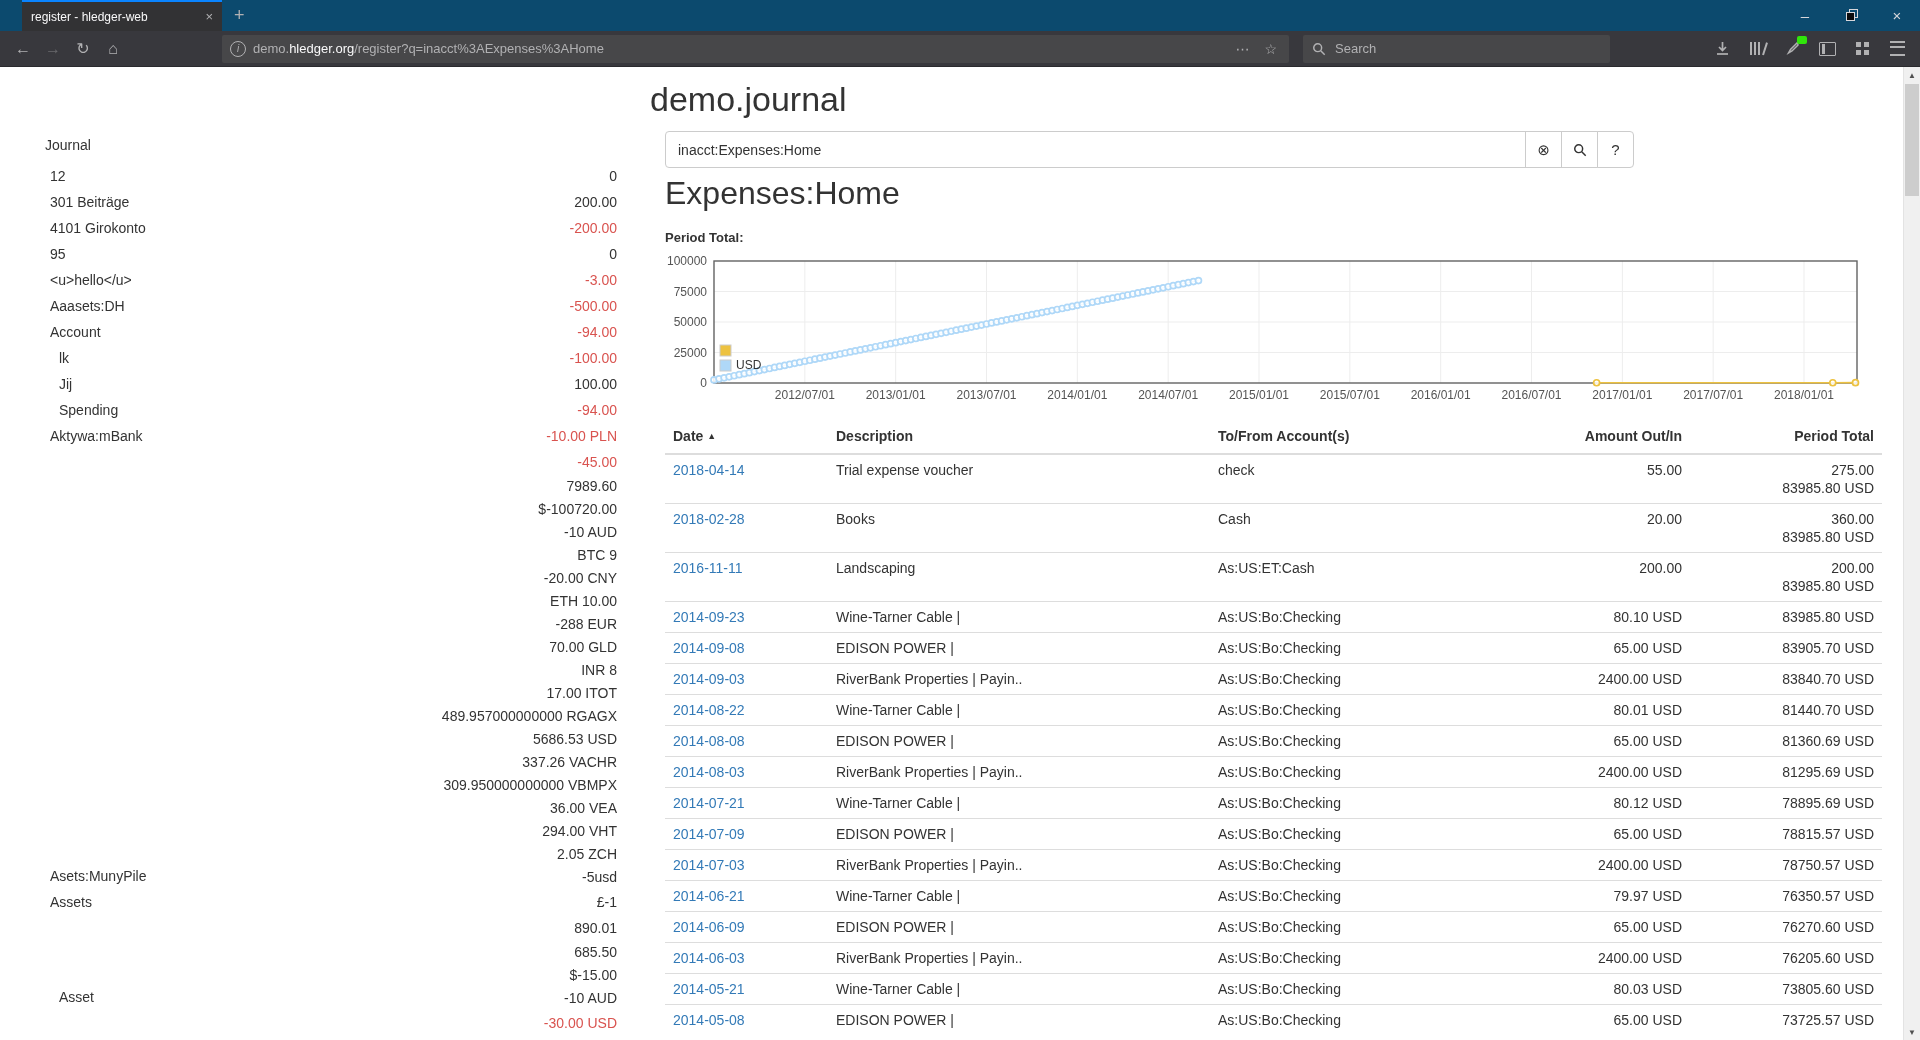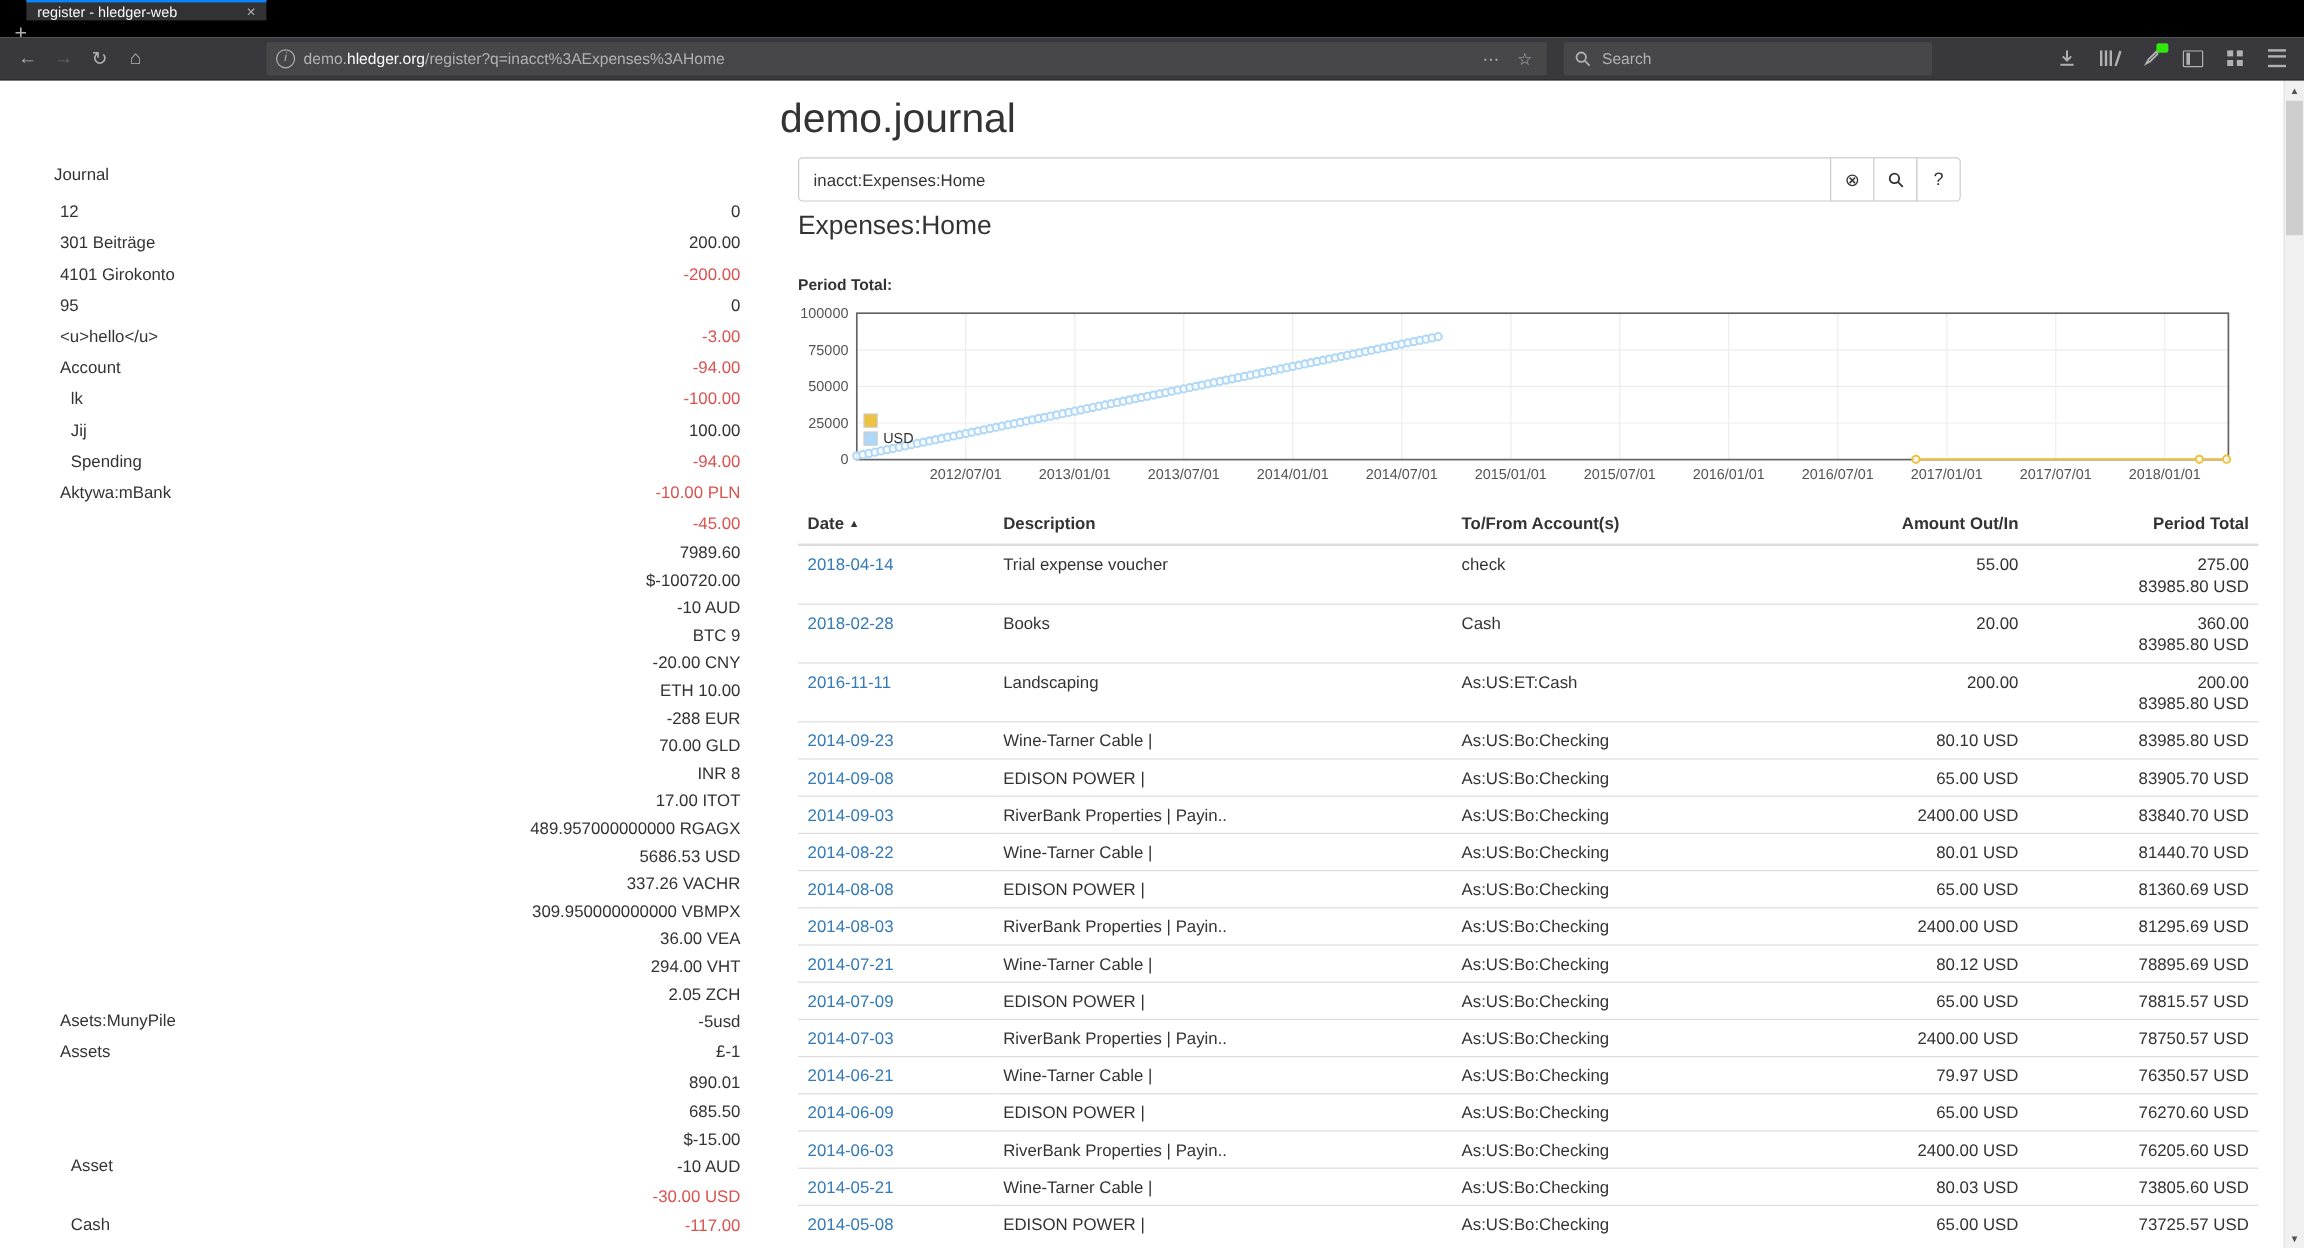--- a/index.html
+++ b/index.html
@@ -1,21 +1,21 @@
 <!DOCTYPE html>
 <html><head>
 <meta charset="utf-8">
 <style>
   html,body{margin:0;padding:0;background:#e0e0e0;}
   #app{position:relative;width:1920px;height:1040px;overflow:hidden;background:#fff;
        font-family:"Liberation Sans",sans-serif;color:#333;}
 
   
-  #titlebar{position:absolute;left:0;top:0;width:100%;height:31px;background:#000000;
-            display:flex;align-items:stretch;z-index:5;flex-direction:column;}
+  #titlebar{position:absolute;left:0;top:0;width:100%;height:31px;background:#0c4a6e;
+            display:flex;align-items:stretch;z-index:5;}
   .tab{margin-left:22px;width:200px;background:#323234;border-top:2px solid #0a84ff;
        display:flex;align-items:center;padding:0 9px;gap:8px;box-sizing:border-box;}
   .tab-title{color:#f9f9fa;font-size:12px;flex:1;white-space:nowrap;overflow:hidden;}
   .tab-close{color:#b1b1b3;font-size:13px;cursor:default;}
   .newtab{color:#b1b1b3;font-size:18px;display:flex;align-items:center;padding:0 12px;}
   .win-controls{margin-left:auto;display:flex;height:100%;}
   .win-btn{width:46px;display:flex;align-items:center;justify-content:center;color:#d7d7db;font-size:15px;}
   .restore{width:11px;height:11px;position:relative;display:inline-block;}
   .restore::before{content:"";position:absolute;left:3px;top:-1px;width:7px;height:7px;border:1px solid #d7d7db;}
   .restore::after{content:"";position:absolute;left:0;top:2px;width:7px;height:7px;border:1px solid #d7d7db;background:#0c0c0d;}
@@ -68,21 +68,21 @@
 
   #main{position:absolute;left:650px;top:0;width:1232px;}
   h1{position:absolute;left:0;top:13px;margin:0;font-size:34px;font-weight:400;color:#333;}
   .search-row{position:absolute;left:15px;top:64px;display:flex;height:37px;}
   #query-input{width:861px;height:37px;box-sizing:border-box;border:1px solid #ccc;border-radius:4px 0 0 4px;
                padding:6px 12px;font-size:14px;color:#333;font-family:"Liberation Sans",sans-serif;outline:none;}
   .btn{width:37px;height:37px;box-sizing:border-box;border:1px solid #ccc;background:#fff;
        margin-left:-1px;font-size:15px;color:#333;display:flex;align-items:center;justify-content:center;
        font-family:"Liberation Sans",sans-serif;padding:0;}
   .btn:last-child{border-radius:0 4px 4px 0;}
-  h2{position:absolute;left:15px;top:108px;margin:0;font-size:22px;font-weight:400;color:#333;}
+  h2{position:absolute;left:15px;top:108px;margin:0;font-size:32px;font-weight:400;color:#333;}
   .period-label{position:absolute;left:15px;top:163px;font-size:13px;font-weight:bold;color:#333;}
   #period-chart{position:absolute;left:0;top:186px;}
   #period-chart text{font-family:"Liberation Sans",sans-serif;font-size:12px;fill:#545454;}
 
   #register{position:absolute;left:15px;top:352px;width:1217px;border-collapse:collapse;
             font-size:14px;table-layout:fixed;}
   #register th{text-align:left;font-weight:bold;color:#333;padding:8px;border-bottom:2px solid #ddd;
                line-height:18px;white-space:nowrap;}
   #register td{padding:6px 8px;border-top:1px solid #ddd;line-height:18px;vertical-align:top;white-space:nowrap;
                overflow:hidden;}
@@ -201,20 +201,26 @@
           <div class="acct-row">
             <a class="acct-name ind1" href="#">95</a>
             <div class="acct-amts">
               <div class="amt-line first">0</div>
             </div>
           </div>
           <div class="acct-row">
             <a class="acct-name ind1" href="#">&lt;u&gt;hello&lt;/u&gt;</a>
             <div class="acct-amts">
               <div class="amt-line neg first">-3.00</div>
+            </div>
+          </div>
+          <div class="acct-row">
+            <a class="acct-name ind1" href="#">Aaasets:DH</a>
+            <div class="acct-amts">
+              <div class="amt-line neg first">-500.00</div>
             </div>
           </div>
           <div class="acct-row">
             <a class="acct-name ind1" href="#">Account</a>
             <div class="acct-amts">
               <div class="amt-line neg first">-94.00</div>
             </div>
           </div>
           <div class="acct-row">
             <a class="acct-name ind2" href="#">lk</a>

